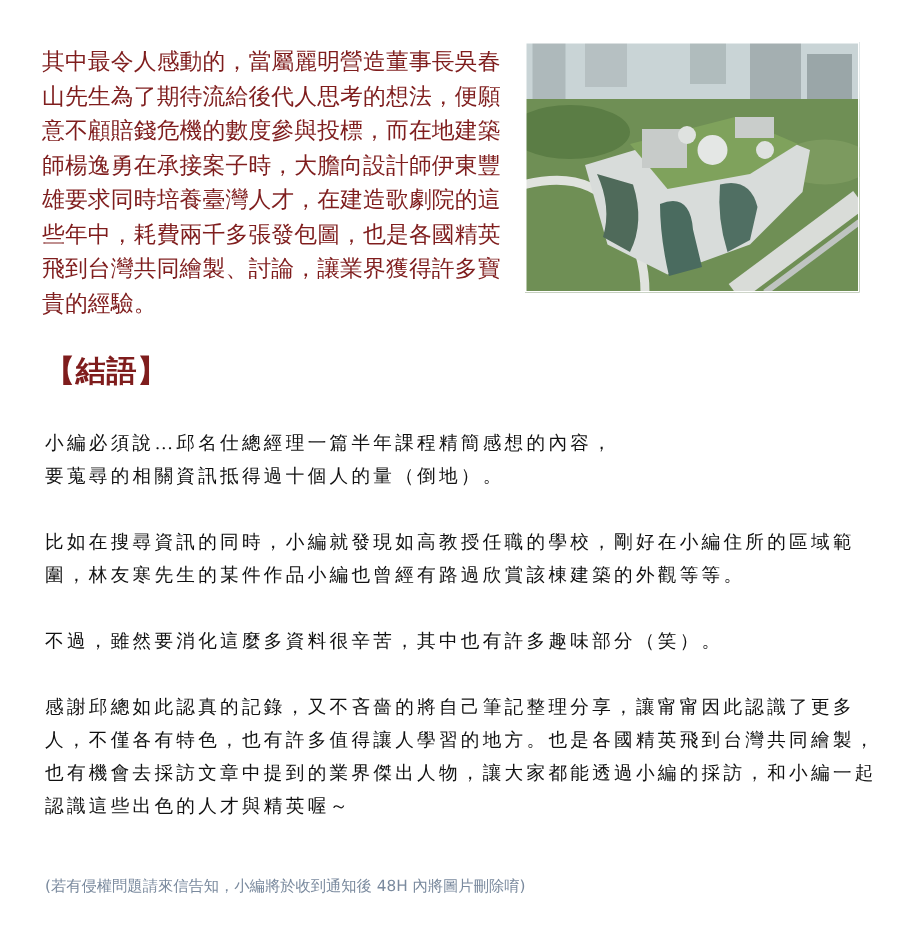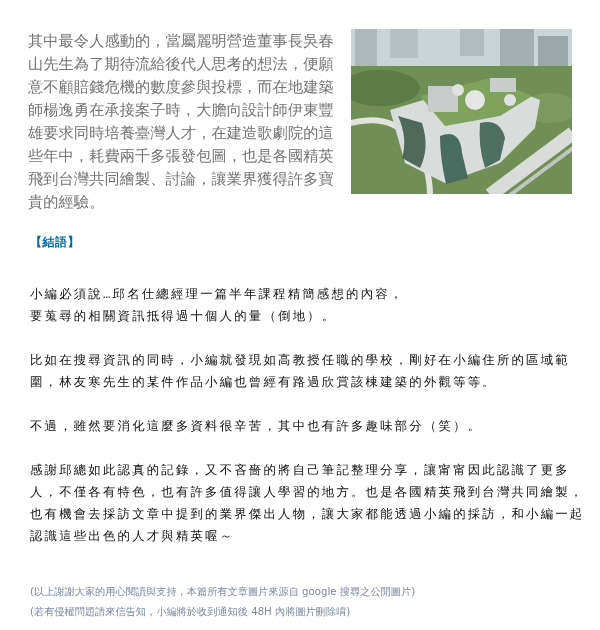--- a/index.html
+++ b/index.html
@@ -16,48 +16,48 @@
       color: #111111;
     }
     .intro {
       position: absolute;
       left: 28px;
       top: 30px;
       width: 310px;
       font-size: 15.2px;
       line-height: 23px;
       letter-spacing: 0.1px;
-      color: #737373;
+      color: #7f1d1d;
     }
     .intro p { margin: 0; }
     .photo {
       position: absolute;
       left: 350px;
       top: 28px;
       width: 223px;
       height: 167px;
       overflow: hidden;
       background: linear-gradient(180deg, #b9c7c9 0%, #c3d0cf 18%, #8fa68a 32%, #6d8f5b 50%, #5d7d4c 70%, #7d8f76 100%);
     }
     .photo svg { display: block; }
     .heading {
       position: absolute;
       left: 30px;
       top: 234px;
-      font-size: 12px;
+      font-size: 20px;
       font-weight: bold;
-      color: #0369a1;
+      color: #7f1d1d;
       letter-spacing: 0.5px;
     }
     .body-text {
       position: absolute;
       left: 30px;
       top: 284px;
       width: 560px;
-      font-family: Liberation Mono, monospace;
+      font-family: Liberation Serif, serif;
       font-size: 12.4px;
       letter-spacing: 2.2px;
       line-height: 22px;
       color: #111111;
     }
     .body-text p { margin: 0 0 22px 0; }
     .footnotes {
       position: absolute;
       left: 30px;
       top: 582px;
@@ -114,15 +114,14 @@
 
 <div class="body-text">
   <p style="white-space: pre-line;">小編必須說…邱名仕總經理一篇半年課程精簡感想的內容，
 要蒐尋的相關資訊抵得過十個人的量（倒地）。</p>
   <p>比如在搜尋資訊的同時，小編就發現如高教授任職的學校，剛好在小編住所的區域範圍，林友寒先生的某件作品小編也曾經有路過欣賞該棟建築的外觀等等。</p>
   <p>不過，雖然要消化這麼多資料很辛苦，其中也有許多趣味部分（笑）。</p>
   <p>感謝邱總如此認真的記錄，又不吝嗇的將自己筆記整理分享，讓甯甯因此認識了更多人，不僅各有特色，也有許多值得讓人學習的地方。也是各國精英飛到台灣共同繪製，也有機會去採訪文章中提到的業界傑出人物，讓大家都能透過小編的採訪，和小編一起認識這些出色的人才與精英喔～</p>
 </div>
 
 <div class="footnotes">
-  <p>(以上謝謝大家的用心閱讀與支持，本篇所有文章圖片來源自 google 搜尋之公開圖片)</p>
   <p>(若有侵權問題請來信告知，小編將於收到通知後 48H 內將圖片刪除唷)</p>
 </div>
 
 </body></html>

